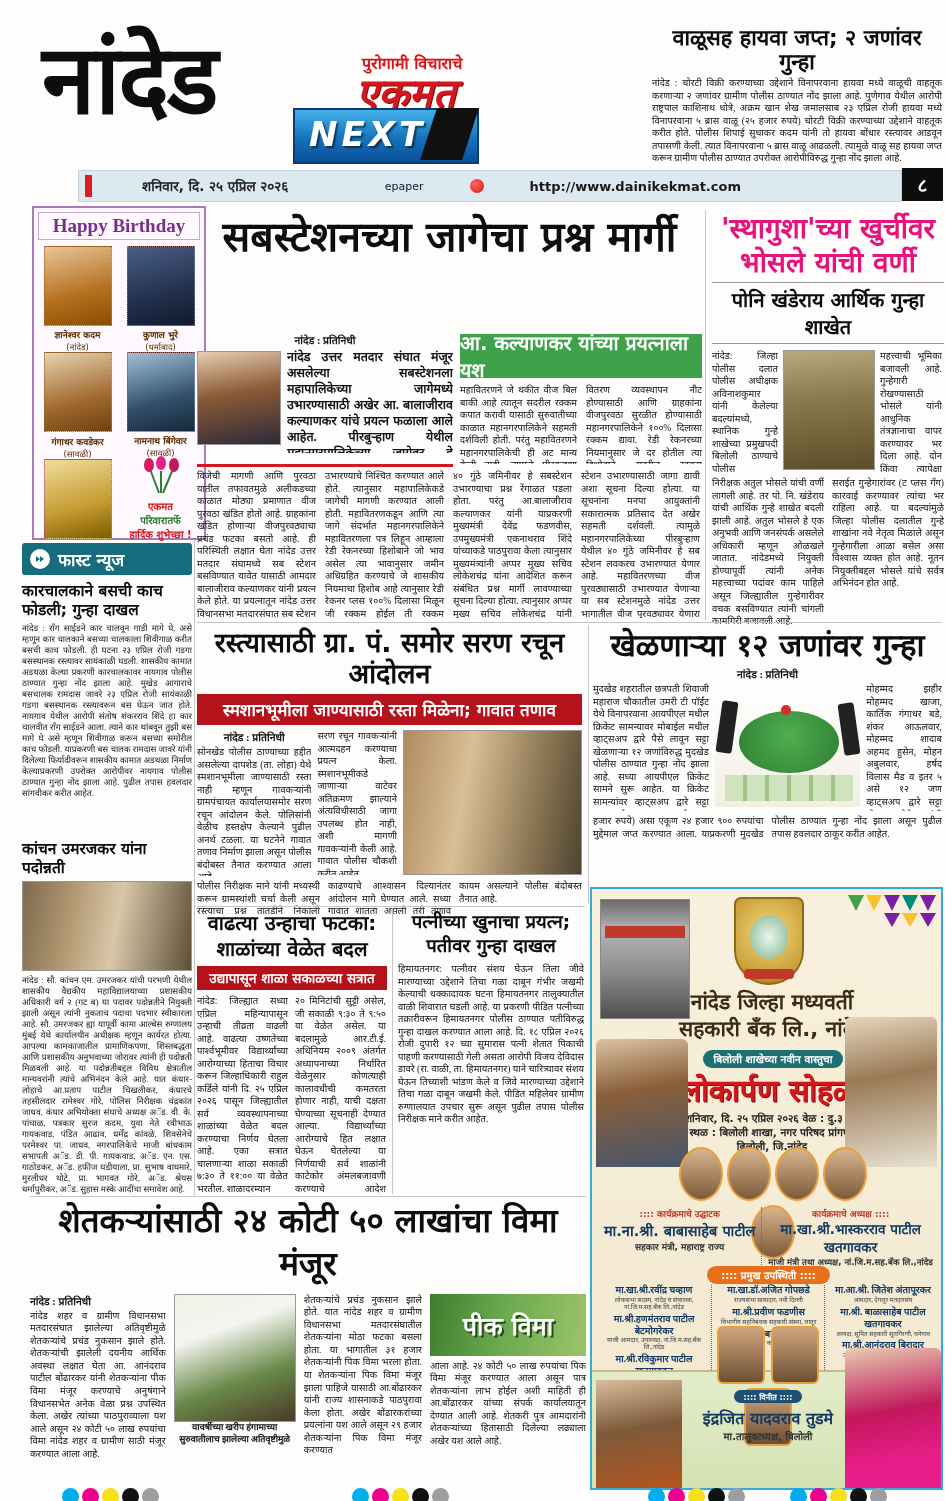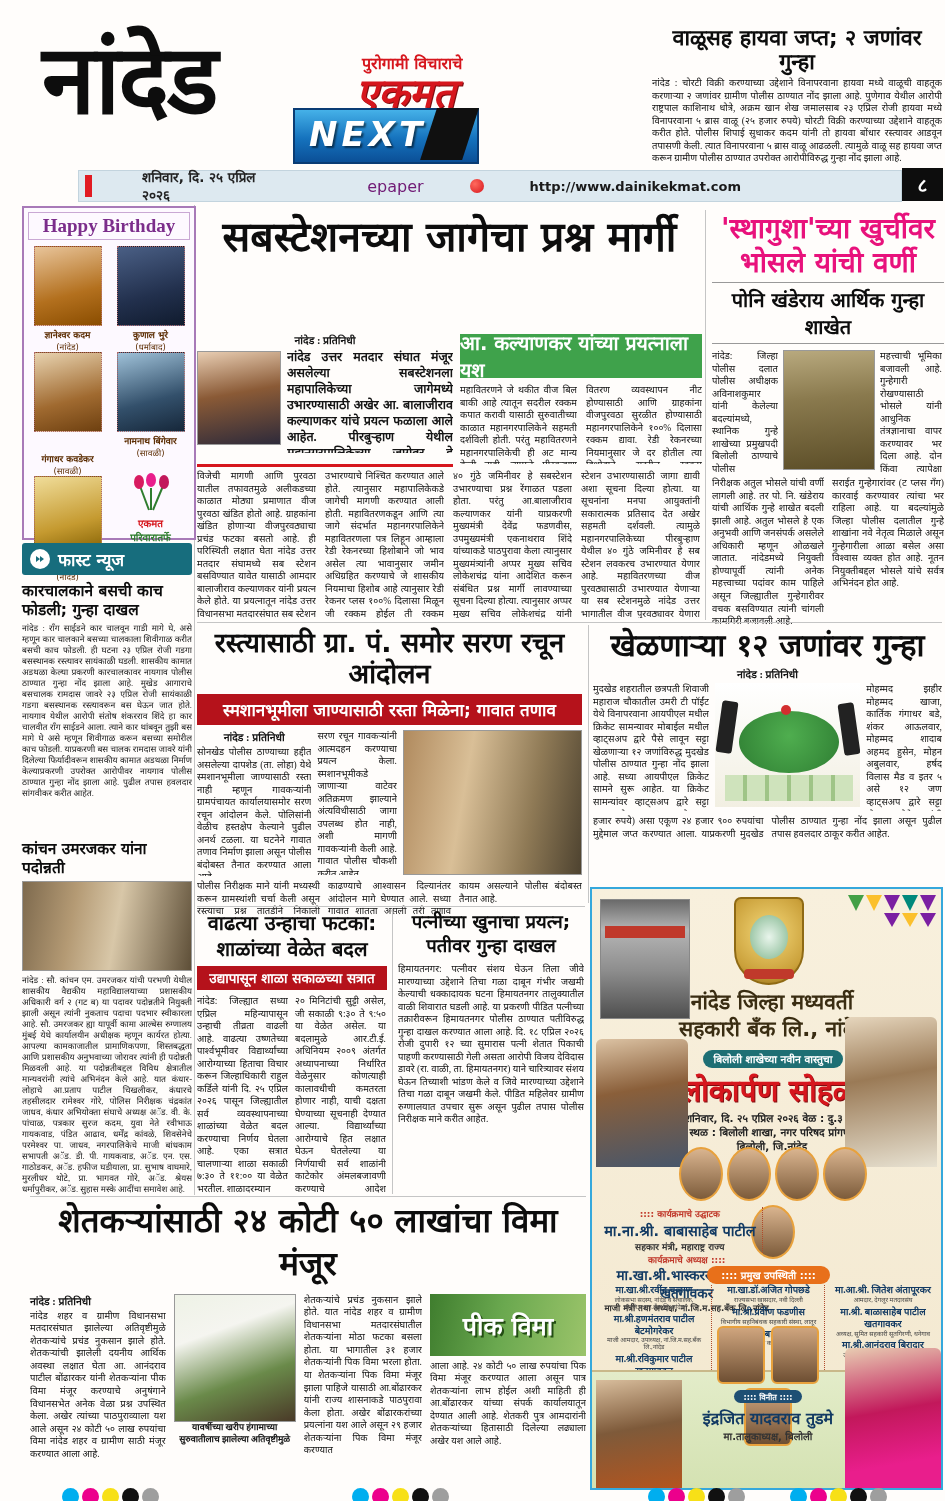--- a/index.html
+++ b/index.html
@@ -40,51 +40,51 @@
     <div class="abs" style="left:293px;top:108px;width:182px;height:52px;background:linear-gradient(180deg,#45b1e8 0%,#1572bd 55%,#0b4f97 100%);border:2px solid #0a3c74;">
       <span class="abs" style="right:-2px;top:-2px;width:42px;height:52px;background:#101010;transform:skewX(-18deg);transform-origin:top;"></span>
       <span class="abs sans" style="left:14px;top:4px;font-size:34px;font-weight:bold;font-style:italic;color:#fff;letter-spacing:4px;text-shadow:2px 2px 2px #0008;">NEXT</span>
     </div>
   </div>
 
   <div class="abs" style="left:78px;top:170px;width:822px;height:30px;background:#dde9f0;border:1px solid #c3d4de;display:flex;align-items:center;gap:40px;">
     <span style="width:7px;height:22px;background:#e11b22;margin:0 10px 0 6px;display:inline-block;"></span>
     <span class="sans" style="font-size:13.5px;font-weight:bold;color:#222;">शनिवार, दि. २५ एप्रिल २०२६</span>
     <span style="flex:1"></span>
-    <span class="sans" style="font-size:16px;color:#701a75;margin-right:6px;">epaper</span>
+    <span class="sans" style="font-size:11px;color:#0f172a;margin-right:6px;">epaper</span>
     <span style="width:14px;height:14px;border-radius:50%;background:radial-gradient(circle at 35% 35%,#ff6a5e,#d6161d);display:inline-block;margin-right:6px;"></span>
     <span class="sans" style="font-size:13px;font-weight:bold;color:#1a1a1a;margin-right:160px;">http://www.dainikekmat.com</span>
   </div>
   <div class="abs" style="left:902px;top:168px;width:41px;height:33px;background:#0d0d0d;color:#fff;display:flex;align-items:center;justify-content:center;">
     <span class="sans" style="font-size:19px;font-weight:bold;">८</span>
   </div>
 
   <div class="abs" style="left:652px;top:26px;width:290px;height:140px;">
     <div class="hl center" style="font-size:21.5px;line-height:1.1;margin-bottom:4px;">वाळूसह हायवा जप्त; २ जणांवर गुन्हा</div>
     <div class="bt" style="height:108px;">नांदेड : चोरटी विक्री करण्याच्या उद्देशाने विनापरवाना हायवा मध्ये वाळूची वाहतूक करणाऱ्या २ जणांवर ग्रामीण पोलीस ठाण्यात नोंद झाला आहे. पुणेगाव येथील आरोपी राष्ट्रपाल काशिनाथ धोत्रे, अक्रम खान शेख जमालसाब २३ एप्रिल रोजी हायवा मध्ये विनापरवाना ५ ब्रास वाळू (२५ हजार रुपये) चोरटी विक्री करण्याच्या उद्देशाने वाहतूक करीत होते. पोलीस शिपाई सुधाकर कदम यांनी तो हायवा बोंधार रस्त्यावर आडवून तपासणी केली. त्यात विनापरवाना ५ ब्रास वाळू आढळली. त्यामुळे वाळू सह हायवा जप्त करून ग्रामीण पोलीस ठाण्यात उपरोक्त आरोपीविरुद्ध गुन्हा नोंद झाला आहे.</div>
   </div>
 
   <div class="vline" style="left:194px;top:205px;height:990px;"></div>
 
-  <div class="abs" style="left:22px;top:206px;width:170px;height:330px;border:2px solid #a87ab8;background:#fdf9ff;">
+  <div class="abs" style="left:32px;top:206px;width:170px;height:330px;border:2px solid #a87ab8;background:#fdf9ff;">
     <div style="margin:4px;border:1px solid #c9a8d4;text-align:center;font-family:'Liberation Serif',serif;font-weight:bold;font-size:19px;color:#7b2d8b;padding:2px 0;">Happy Birthday</div>
     <div style="display:flex;flex-wrap:wrap;justify-content:space-around;padding:2px;">
       <div style="width:76px;text-align:center;">
         <div class="photo dotted" style="width:66px;height:78px;margin:0 auto;background:linear-gradient(165deg,#e8c49a,#b3701e 60%,#8a4d00);"></div>
         <div class="sans" style="font-size:9px;font-weight:bold;color:#5a2b00;margin-top:2px;">ज्ञानेश्वर कदम</div>
         <div class="sans" style="font-size:8.5px;color:#5a2b00;">(नांदेड)</div>
       </div>
       <div style="width:76px;text-align:center;">
         <div class="photo dotted" style="width:66px;height:78px;margin:0 auto;background:linear-gradient(165deg,#4a5f85,#22304d 60%,#101b2e);"></div>
         <div class="sans" style="font-size:9px;font-weight:bold;color:#5a2b00;margin-top:2px;">कुणाल भुरे</div>
         <div class="sans" style="font-size:8.5px;color:#5a2b00;">(धर्माबाद)</div>
       </div>
       <div style="width:76px;text-align:center;">
         <div class="photo dotted" style="width:66px;height:78px;margin:0 auto;background:linear-gradient(165deg,#e8d3b0,#a06a30 60%,#6e4010);"></div>
-        <div class="sans" style="font-size:9px;font-weight:bold;color:#5a2b00;margin-top:20px;">गंगाधर कवडेकर</div>
+        <div class="sans" style="font-size:9px;font-weight:bold;color:#5a2b00;margin-top:3px;">गंगाधर कवडेकर</div>
         <div class="sans" style="font-size:8.5px;color:#5a2b00;">(सावळी)</div>
       </div>
       <div style="width:76px;text-align:center;">
         <div class="photo dotted" style="width:66px;height:78px;margin:0 auto;background:linear-gradient(165deg,#9fc1d8,#33506b 60%,#16273a);"></div>
         <div class="sans" style="font-size:9px;font-weight:bold;color:#5a2b00;margin-top:2px;">नामनाथ बिंगेवार</div>
         <div class="sans" style="font-size:8.5px;color:#5a2b00;">(सावळी)</div>
       </div>
       <div style="width:76px;text-align:center;">
         <div class="photo dotted" style="width:66px;height:78px;margin:0 auto;background:linear-gradient(165deg,#f0dd9a,#c59a30 60%,#7e5c00);"></div>
         <div class="sans" style="font-size:9px;font-weight:bold;color:#5a2b00;margin-top:2px;">पवन कुसुंदल</div>
@@ -259,21 +259,21 @@
       <div>बिलोली, जि.नांदेड</div>
     </div>
 
     <div class="abs" style="left:4px;top:150px;width:92px;height:128px;background:linear-gradient(170deg,#dcc3a4 0%,#8a5f3a 40%,#47566b 100%);border-radius:6px 6px 0 0;"></div>
     <div class="abs" style="right:4px;top:128px;width:92px;height:150px;background:linear-gradient(170deg,#e6d6bd 0%,#9a7a56 40%,#e8e2d2 100%);border-radius:6px 6px 0 0;"></div>
 
     <div class="abs center" style="left:66px;top:258px;width:230px;">
       <span class="oval"></span><span class="oval"></span><span class="oval"></span><span class="oval"></span><span class="oval"></span>
     </div>
 
-    <div class="abs" style="left:6px;top:318px;width:341px;display:flex;flex-direction:column;">
+    <div class="abs" style="left:6px;top:318px;width:341px;display:flex;">
       <div class="center" style="width:48%;border-right:1px dotted #b04a2a;">
         <div class="sans" style="font-size:9px;font-weight:bold;color:#c0392b;">:::: कार्यक्रमाचे उद्घाटक</div>
         <div class="hl" style="font-size:14.5px;color:#123a63;">मा.ना.श्री. बाबासाहेब पाटील</div>
         <div class="sans" style="font-size:9px;font-weight:bold;color:#333;">सहकार मंत्री, महाराष्ट्र राज्य</div>
       </div>
       <div class="center" style="width:52%;">
         <div class="sans" style="font-size:9px;font-weight:bold;color:#c0392b;">कार्यक्रमाचे अध्यक्ष ::::</div>
         <div class="hl" style="font-size:13.5px;color:#123a63;">मा.खा.श्री.भास्करराव पाटील खतगावकर</div>
         <div class="sans" style="font-size:8.5px;font-weight:bold;color:#333;">माजी मंत्री तथा अध्यक्ष, नां.जि.म.सह.बँक लि.,नांदेड</div>
       </div>

